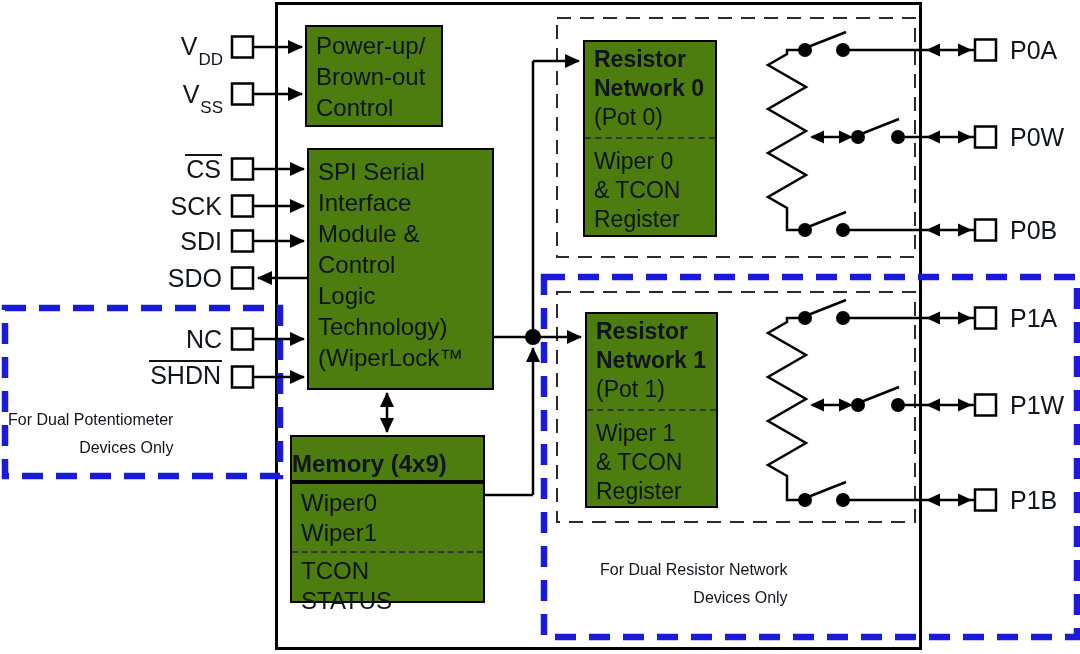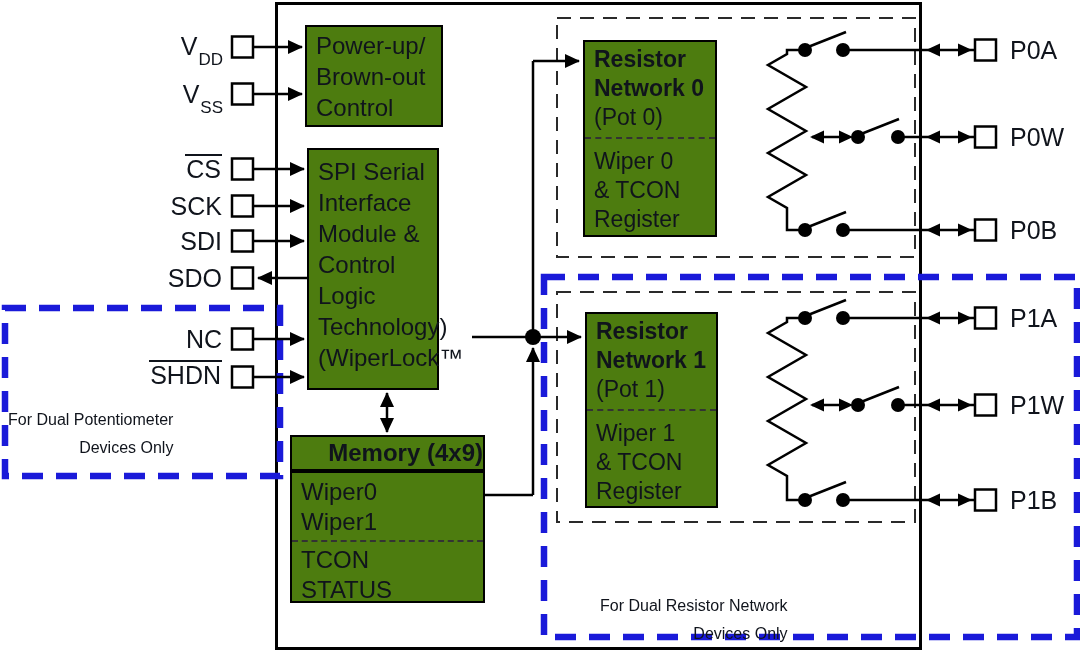--- a/index.html
+++ b/index.html
@@ -13,22 +13,22 @@
   .pin-label{
     position:absolute;height:30px;line-height:30px;font-size:25px;
     text-align:right;white-space:nowrap;
   }
   .pin-label .ovl{display:inline-block;border-top:2.5px solid #10141c;line-height:26px;padding:0 1px;text-align:center;}
   .pin-label sub{font-size:17px;line-height:0;position:relative;top:4px;left:1px;}
   .blockbox{position:absolute;border:2.5px solid #000;background:#4d7c0f;box-sizing:border-box;}
   .blk-line{font-size:24px;line-height:31px;white-space:nowrap;}
   .bold{font-weight:bold;}
   .rn-line{font-size:23px;line-height:29px;white-space:nowrap;}
-  .mem-title{font-size:24px;font-weight:bold;text-align:right;line-height:32px;
-    border-bottom:4px solid #000;white-space:nowrap;}
+  .mem-title{font-size:24px;font-weight:bold;text-align:left;line-height:32px;
+    border-bottom:4px solid #000;white-space:nowrap;margin-top:11px;}
   .mem-row{font-size:24px;line-height:30px;padding-left:9px;white-space:nowrap;}
   .dash-div{border-top:2px dashed #333;}
   .note-line{font-size:16px;line-height:28px;white-space:nowrap;text-align:right;}
   .rpin-label{position:absolute;height:30px;line-height:30px;font-size:25px;white-space:nowrap;}
 </style>
 </head>
 <body>
 
 <div id="stage">
 
@@ -161,21 +161,21 @@
   <div class="rpin-label" style="left:1010px;top:303px">P1A</div>
   <div class="rpin-label" style="left:1010px;top:390px">P1W</div>
   <div class="rpin-label" style="left:1010px;top:485px">P1B</div>
 
   <div class="blockbox" style="left:305px;top:25px;width:138px;height:102px;padding:3px 0 0 9px">
     <div class="blk-line">Power-up/</div>
     <div class="blk-line">Brown-out</div>
     <div class="blk-line">Control</div>
   </div>
 
-  <div class="blockbox" style="left:307px;top:148px;width:132px;height:242px;padding:6px 0 0 9px">
+  <div class="blockbox" style="left:307px;top:148px;width:187px;height:242px;padding:6px 0 0 9px">
     <div class="blk-line">SPI Serial</div>
     <div class="blk-line">Interface</div>
     <div class="blk-line">Module &amp;</div>
     <div class="blk-line">Control</div>
     <div class="blk-line">Logic</div>
     <div class="blk-line">Technology)</div>
     <div class="blk-line">(WiperLock™</div>
   </div>
 
   <div class="blockbox" style="left:290px;top:435px;width:195px;height:168px">
@@ -204,18 +204,18 @@
     <div class="dash-div abs" style="left:0;right:0;top:95px"></div>
     <div class="rn-line" style="margin-top:15px">Wiper 1</div>
     <div class="rn-line">&amp; TCON</div>
     <div class="rn-line">Register</div>
   </div>
 
   <div class="abs" style="left:8px;top:406px">
     <div class="note-line">For Dual Potentiometer</div>
     <div class="note-line">Devices Only</div>
   </div>
-  <div class="abs" style="left:600px;top:592px">
+  <div class="abs" style="left:600px;top:556px">
     <div class="note-line">For Dual Resistor Network</div>
     <div class="note-line">Devices Only</div>
   </div>
 
 </div>
 
 </body></html>

